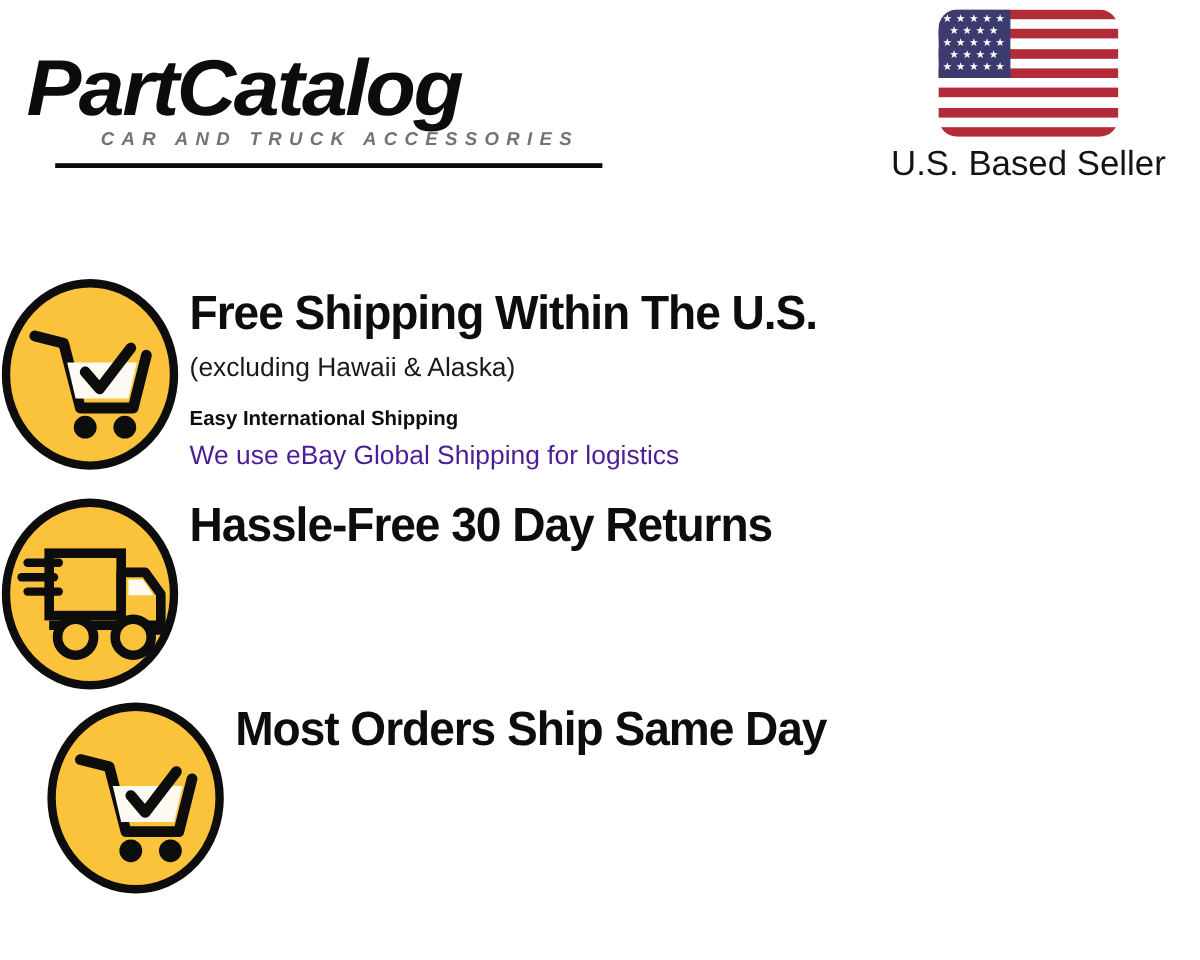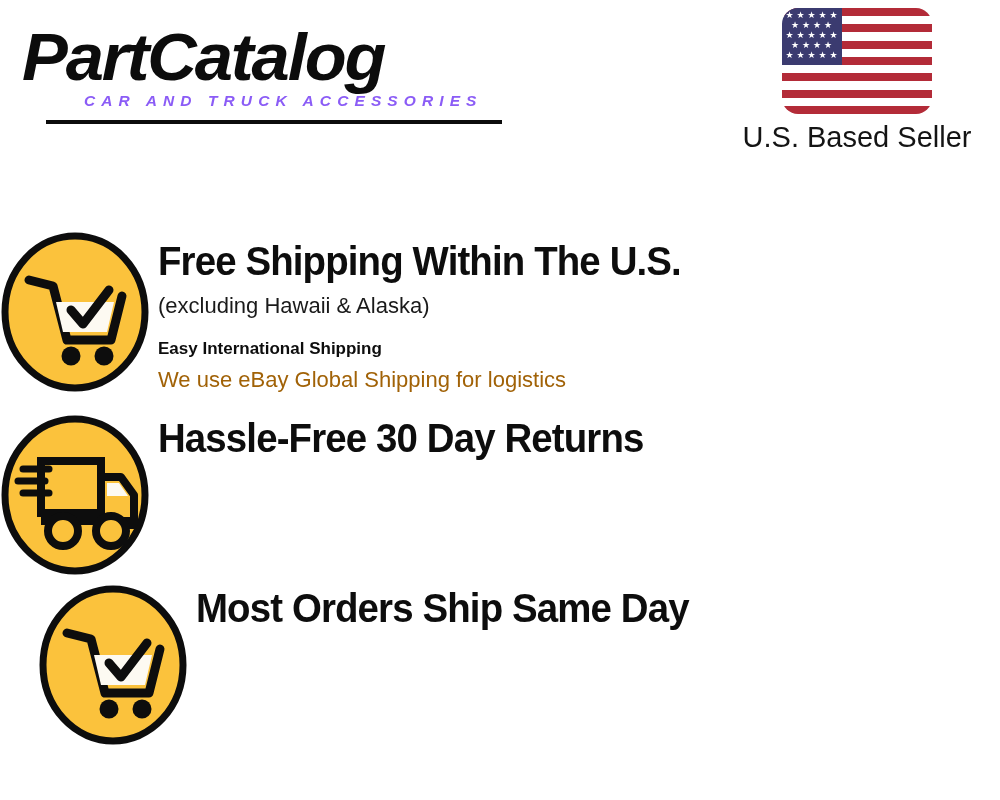--- a/index.html
+++ b/index.html
@@ -21,21 +21,21 @@
     position: absolute;
     top: 0;
     left: 0;
     width: 1000px;
     height: 175px;
   }
 
   .brand-logo {
     position: absolute;
     left: 22px;
-    top: 22px;
+    top: 38px;
     width: 470px;
     height: 92px;
   }
   .brand-wordmark {
     font-family: "Liberation Sans", sans-serif;
     font-weight: bold;
     font-style: italic;
     font-size: 66px;
     letter-spacing: -2px;
     line-height: 70px;
@@ -46,21 +46,21 @@
   }
   .brand-tagline {
     position: absolute;
     left: 62px;
     top: 70px;
     font-family: "Liberation Sans", sans-serif;
     font-weight: bold;
     font-style: italic;
     font-size: 15.5px;
     letter-spacing: 6.1px;
-    color: #8b5cf6;
+    color: #737373;
     white-space: nowrap;
   }
   .brand-underline {
     position: absolute;
     left: 24px;
     top: 98px;
     width: 456px;
     height: 4px;
     background: #0c0c0c;
   }
@@ -179,21 +179,21 @@
     line-height: 27px;
     color: #0d0d0d;
     margin-top: 14px;
     white-space: nowrap;
   }
   .feature-sub3 {
     font-family: "Liberation Sans", sans-serif;
     font-weight: normal;
     font-size: 22px;
     line-height: 30px;
-    color: #a16207;
+    color: #4c1d95;
     margin-top: 3px;
     white-space: nowrap;
   }
   .feature-text.centered {
     display: flex;
     min-height: 160px;
     padding-top: 0;
   }
 </style>
 </head>

